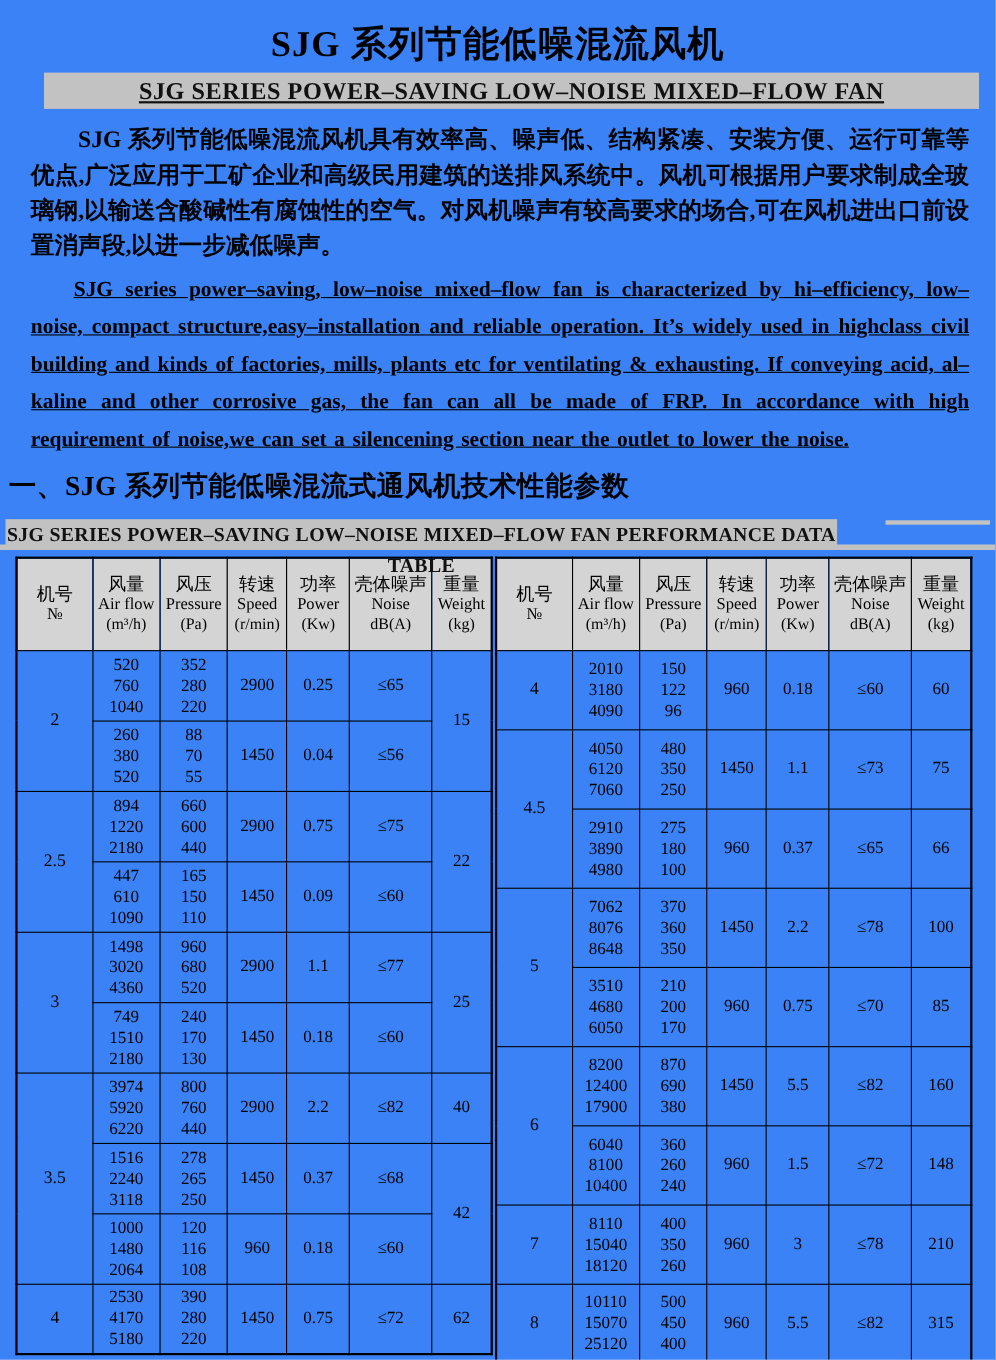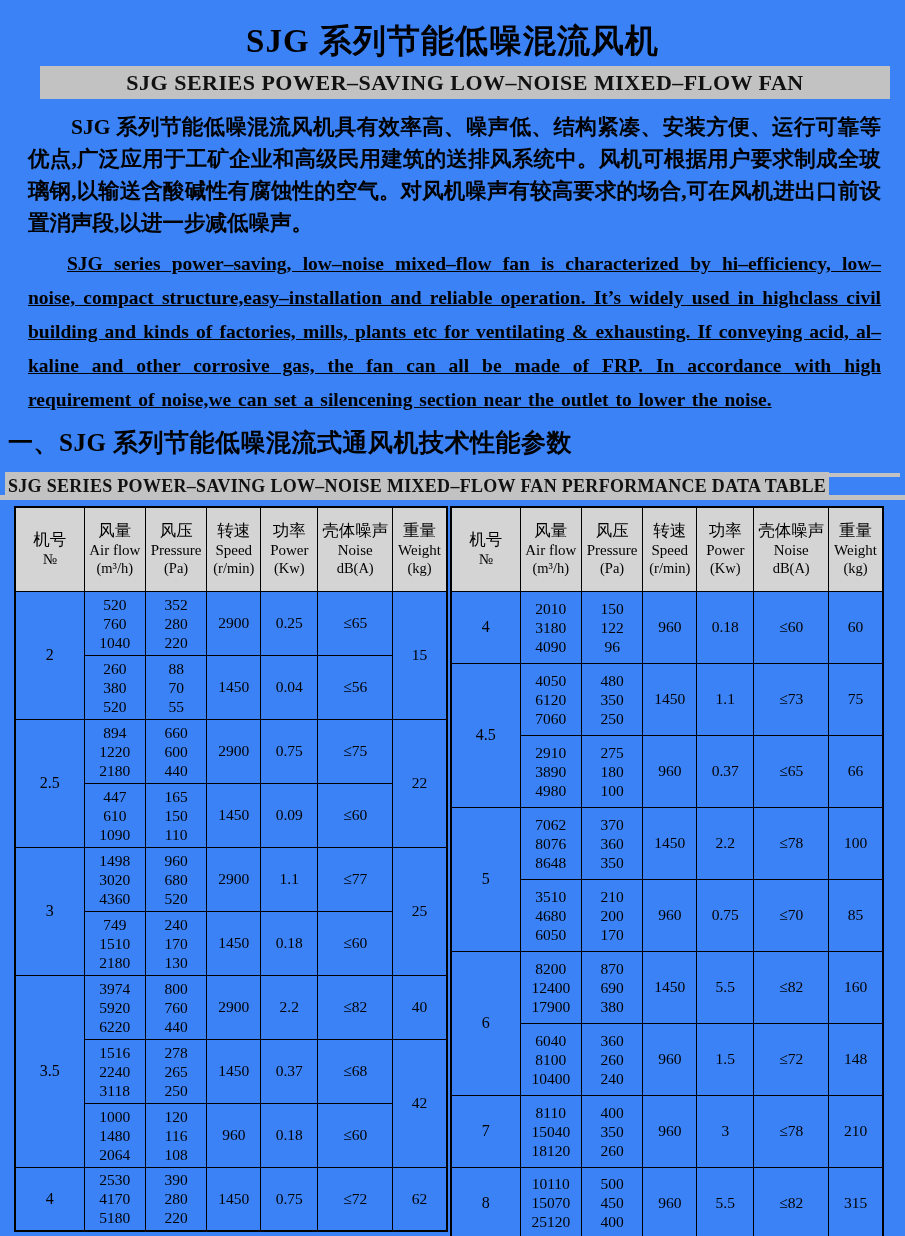--- a/index.html
+++ b/index.html
@@ -12,35 +12,35 @@
 
   .title{
     margin:20px 0 0 0;text-align:center;font-size:33px;font-weight:bold;
     letter-spacing:1px;line-height:42px;
   }
   .band{
     background:var(--banner-gray,#c2c2c2);
     font-weight:bold;text-align:center;color:#111;
   }
   .band1{
-    margin:4px 15px 0 40px;height:33px;line-height:33px;font-size:22px;letter-spacing:.5px;
+    margin:4px 15px 0 40px;height:33px;line-height:33px;font-size:22px;letter-spacing:.5px;text-decoration:underline;
   }
   .intro{font-weight:bold;text-align:justify;text-indent:2em;margin:0;}
   .intro.zh{
     margin:12px 24px 0 28px;font-size:21.5px;line-height:32px;
   }
   .intro.en{
     margin:8px 24px 0 28px;font-size:19.5px;line-height:34px;word-spacing:2px;text-decoration:underline;
   }
   .section-zh{
     margin:10px 0 12px 8px;font-size:25px;font-weight:bold;line-height:32px;letter-spacing:.5px;
   }
   .band2-wrap{position:relative;height:32px;margin-top:2px;}
   .band2{
-    position:absolute;left:5px;top:1px;width:824px;height:28px;line-height:28px;
+    position:absolute;left:5px;top:1px;width:756px;height:28px;line-height:28px;
     font-size:18px;letter-spacing:.3px;
   }
   .band-tail{
     position:absolute;left:805px;top:2px;width:95px;height:4px;
     background:var(--banner-gray,#c2c2c2);
   }
   .band-bottom{
     position:absolute;left:0;top:24px;width:905px;height:5px;
     background:var(--banner-gray,#c2c2c2);
   }

